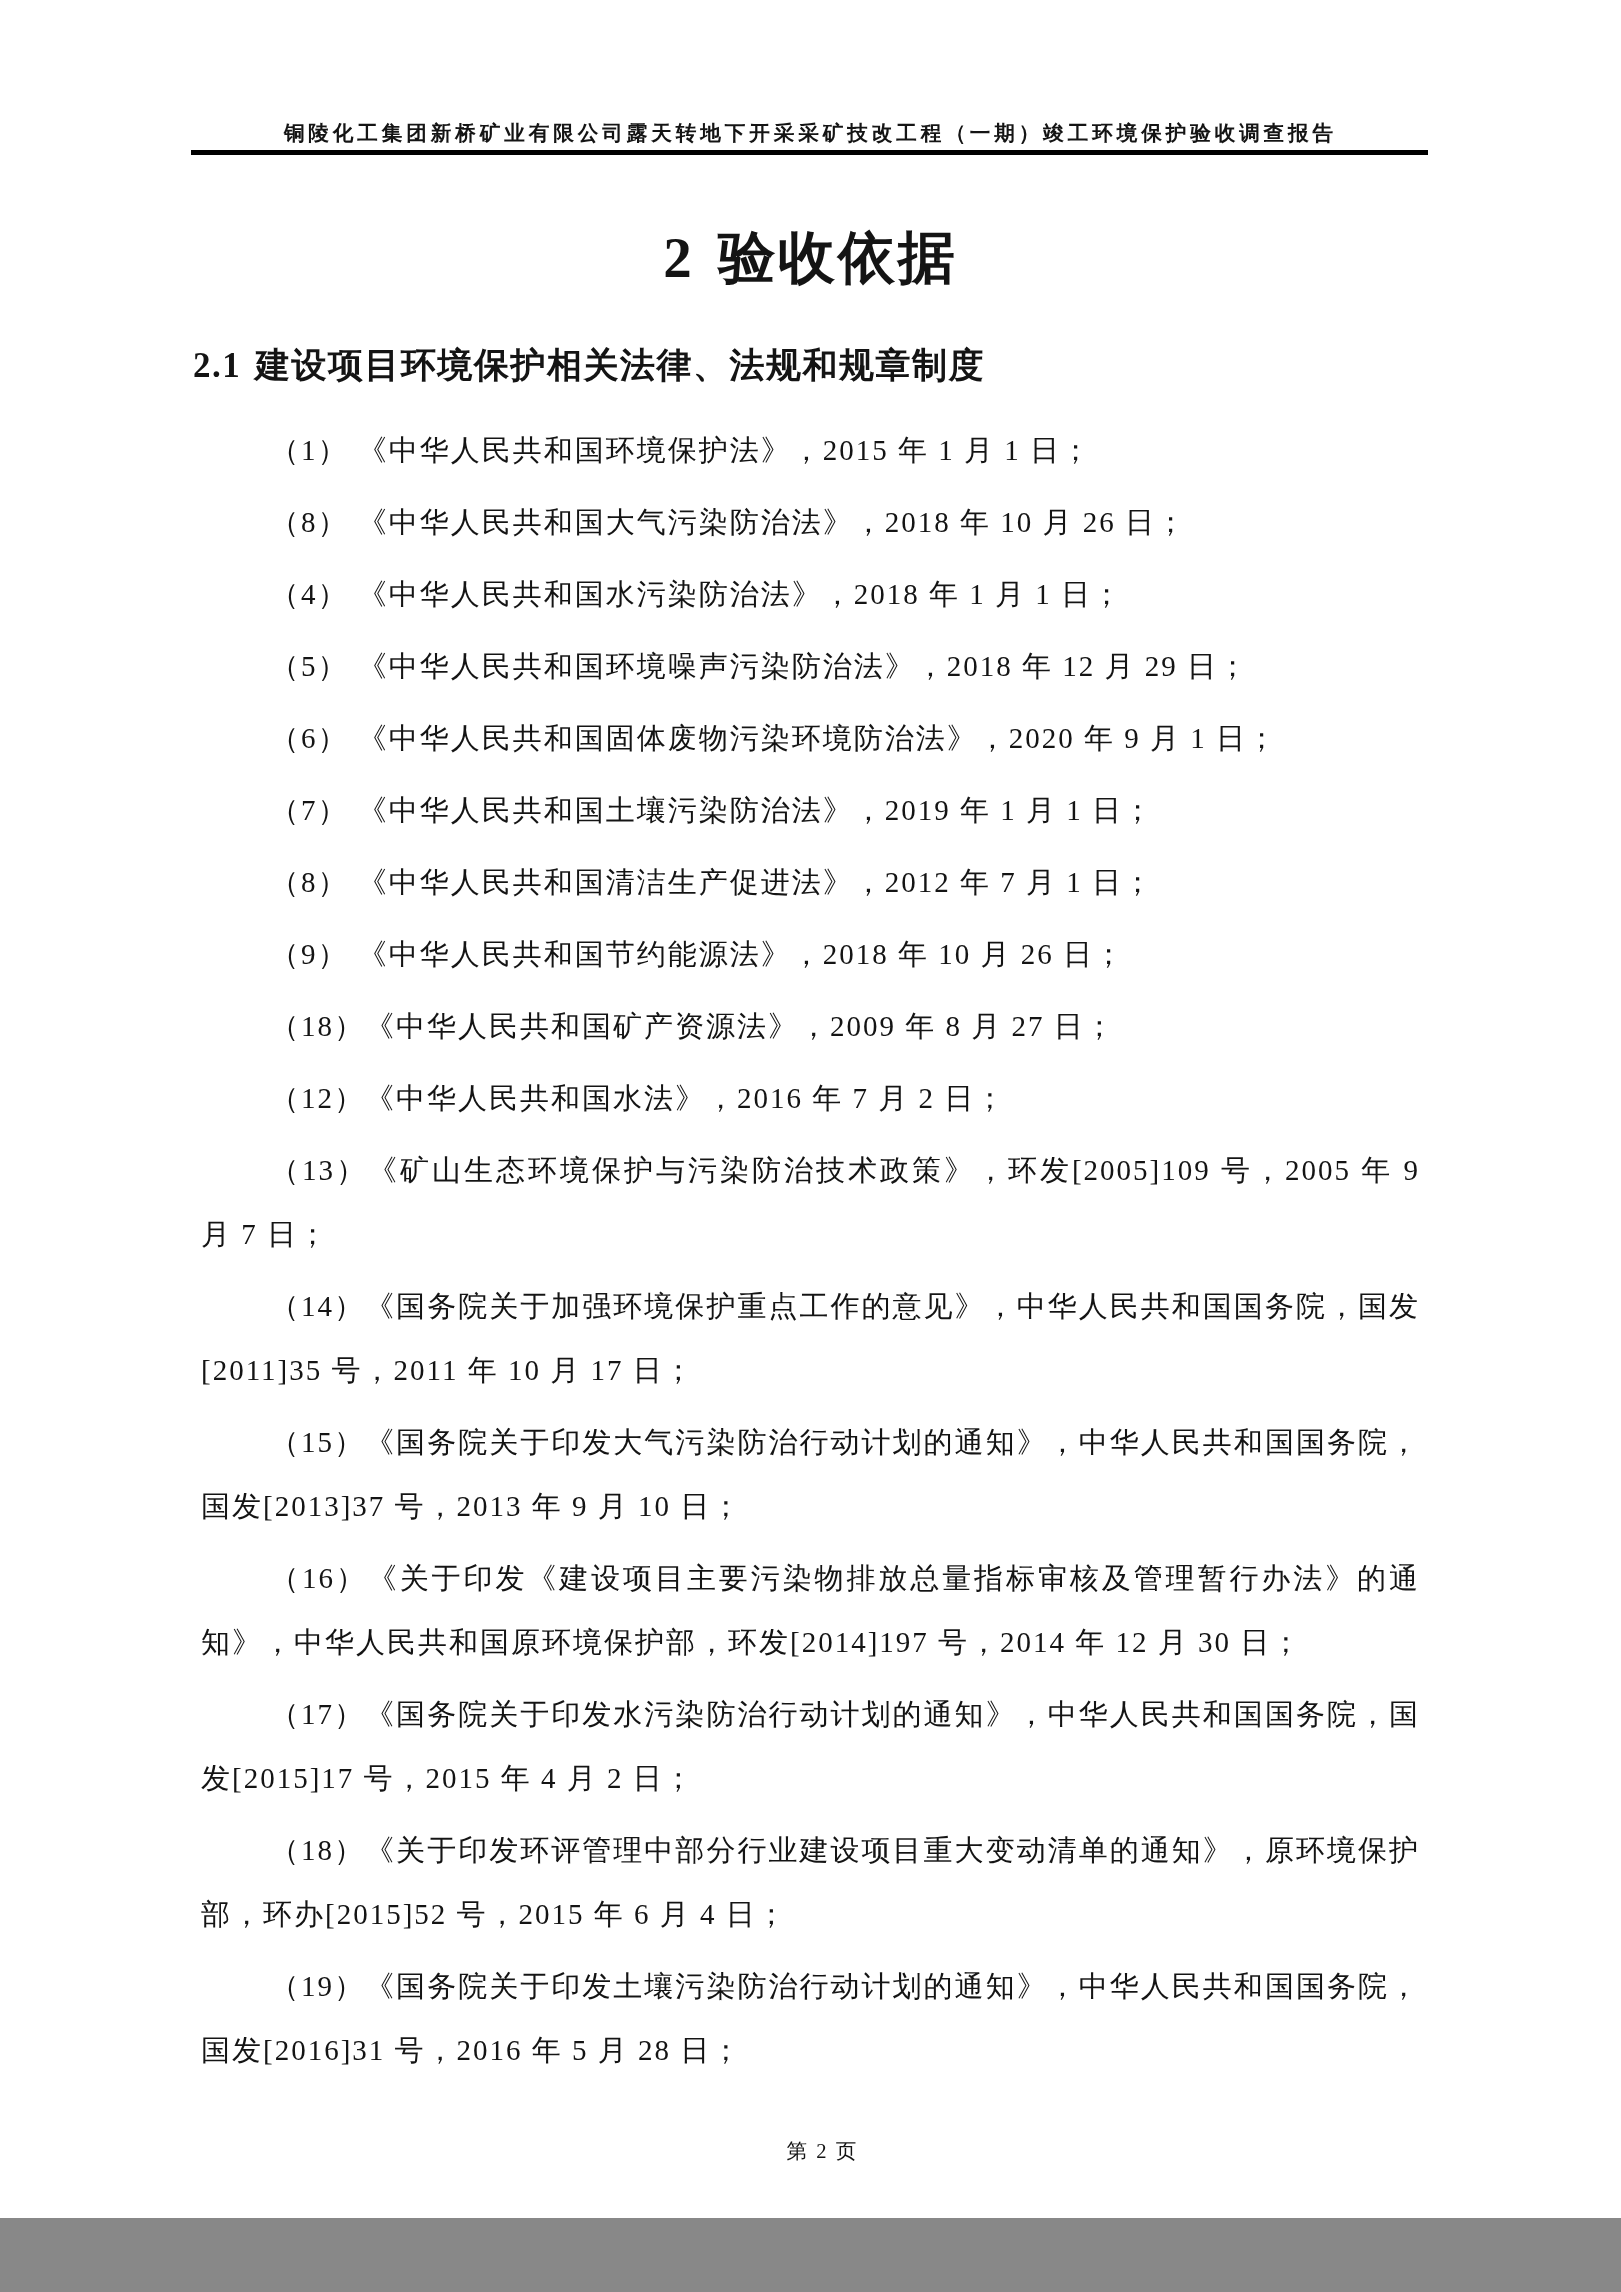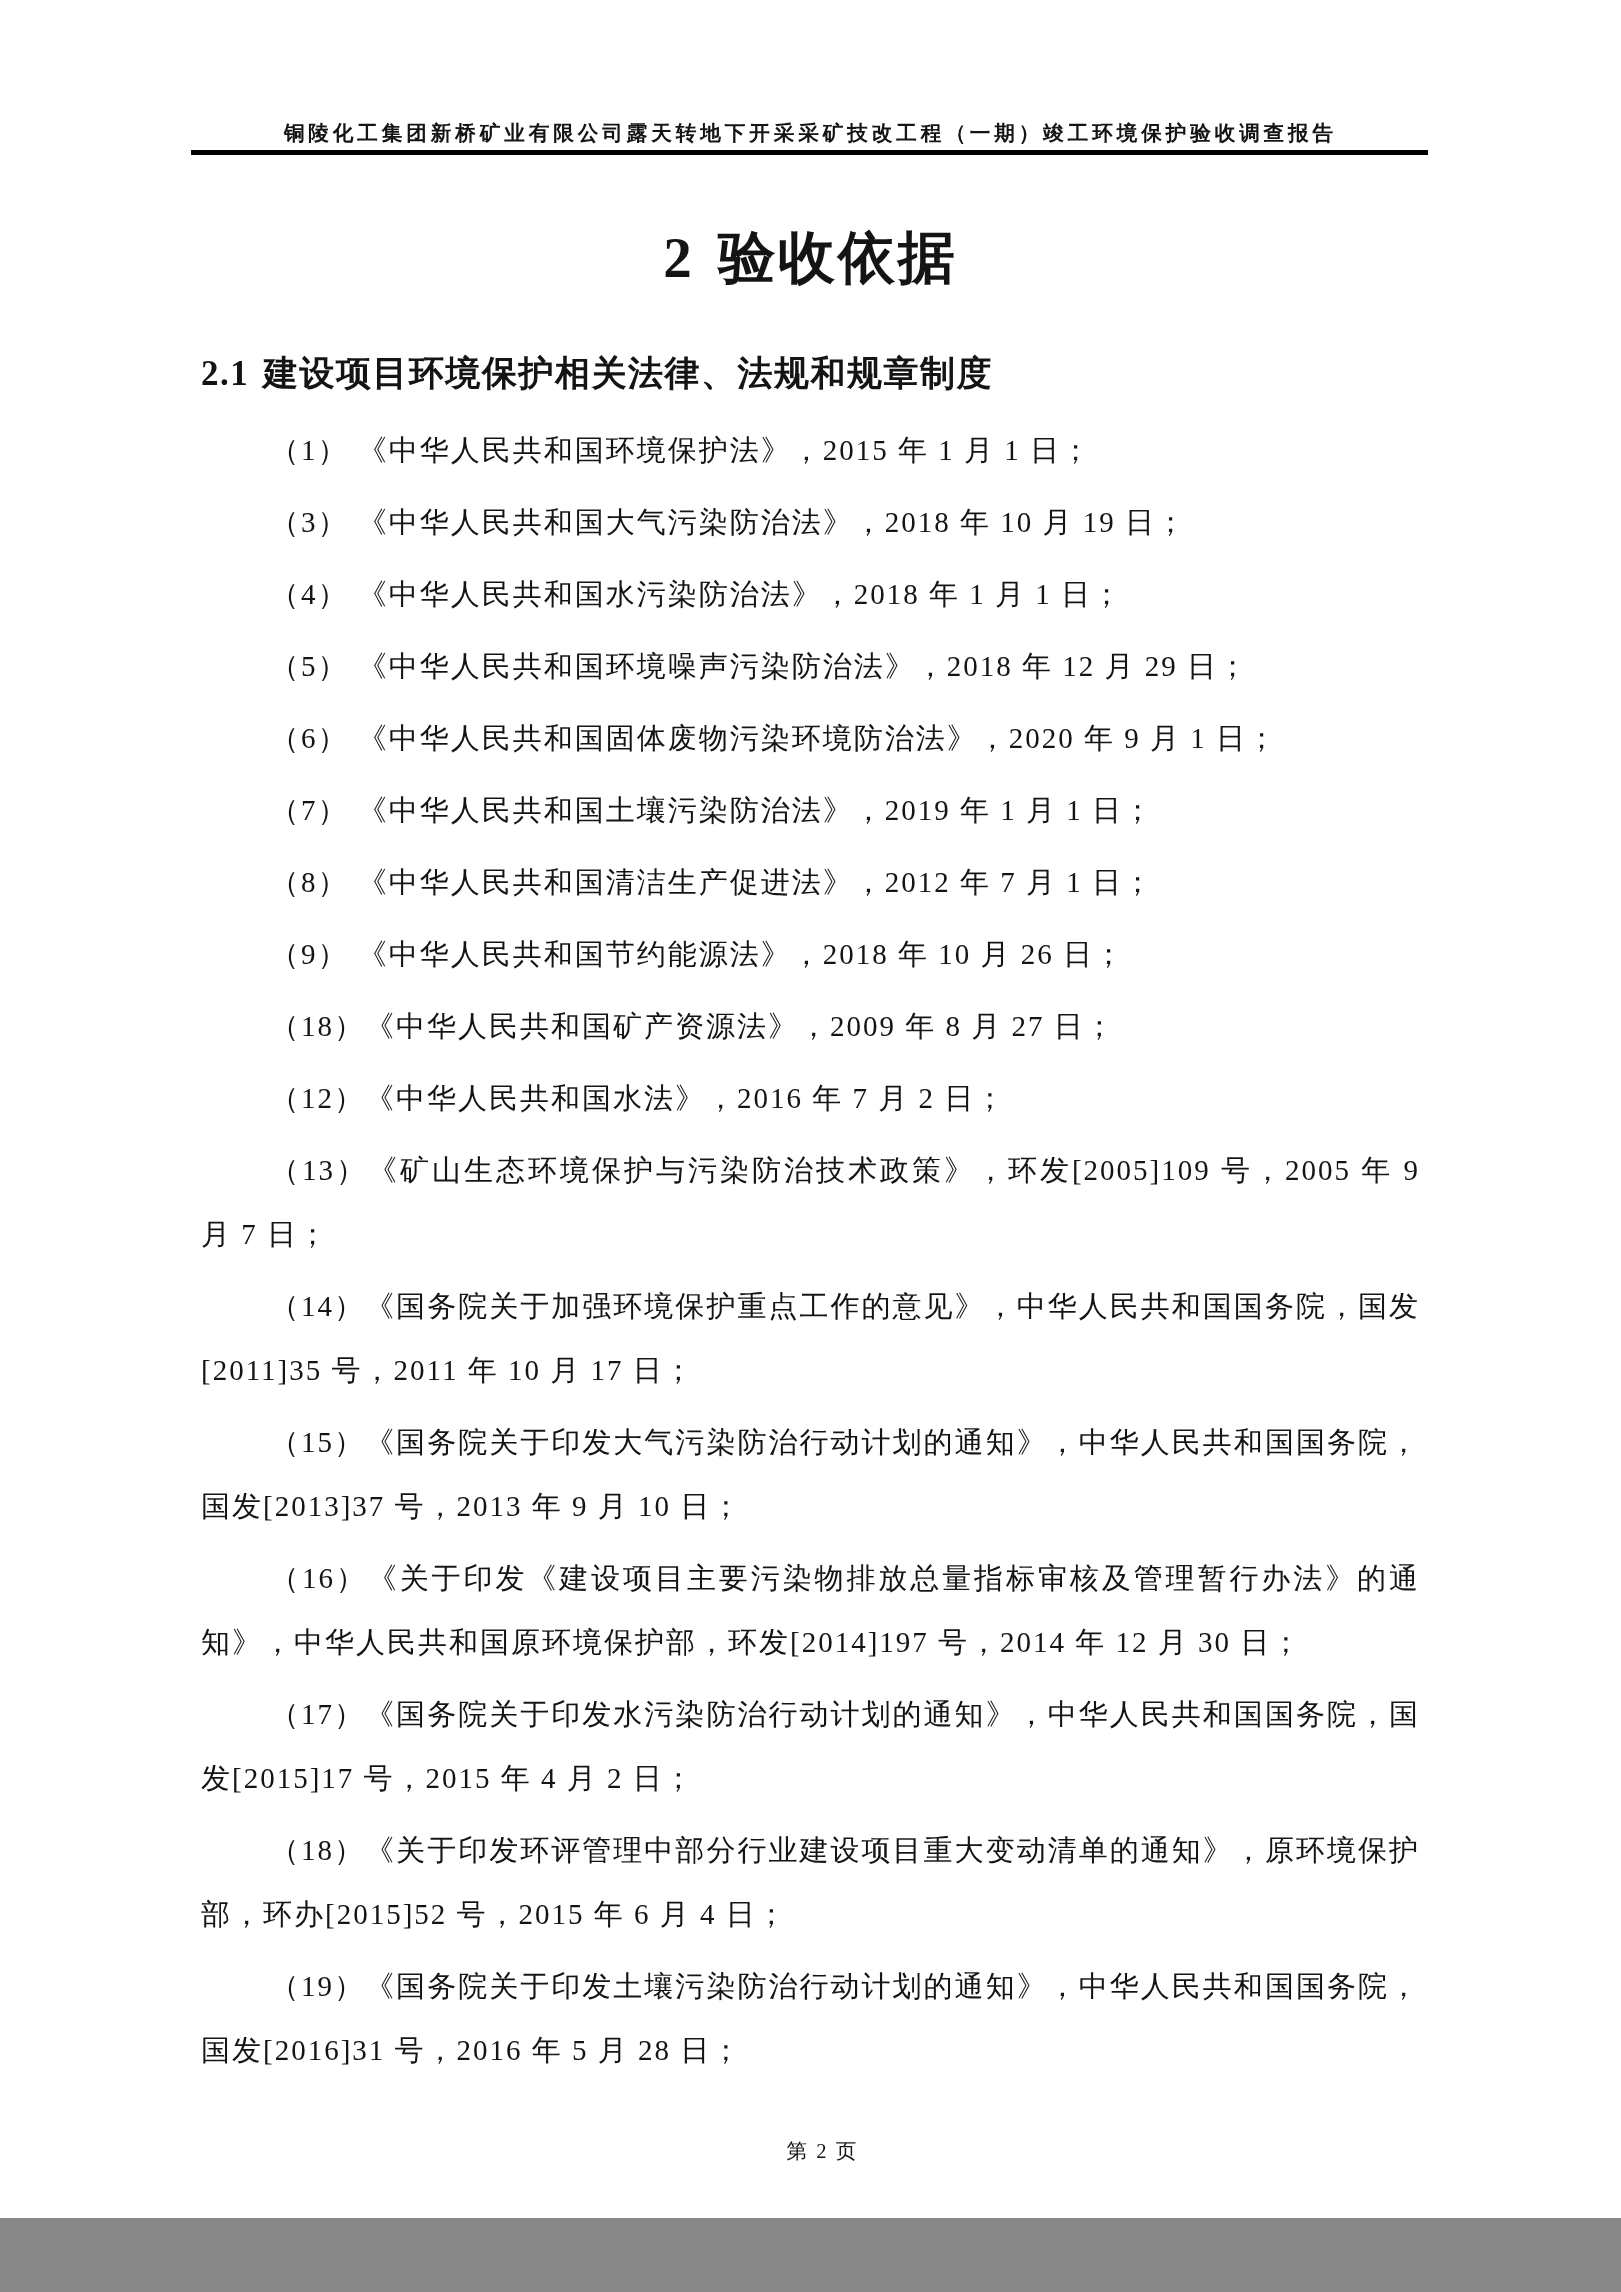--- a/index.html
+++ b/index.html
@@ -43,21 +43,21 @@
     font-weight: bold;
     letter-spacing: 2.9px;
     line-height: 71px;
   }
   .chapter-title .num-gap { display: inline-block; width: 23.5px; }
   .section-heading {
     position: absolute;
     top: 343px;
     left: 193px;
     width: 1235px;
-    margin: 8px;
+    margin: 0;
     font-size: 35px;
     font-weight: bold;
     letter-spacing: 1.5px;
     line-height: 45px;
     white-space: nowrap;
   }
   .section-heading .sec-gap { display: inline-block; width: 13.7px; }
   .ref-list {
     position: absolute;
     top: 410px;
@@ -90,21 +90,21 @@
   <div class="running-header">铜陵化工集团新桥矿业有限公司露天转地下开采采矿技改工程（一期）竣工环境保护验收调查报告</div>
 
   <div class="header-rule"></div>
 
   <h1 class="chapter-title"><span>2</span><span class="num-gap"></span><span>验收依据</span></h1>
 
   <h2 class="section-heading"><span>2.1</span><span class="sec-gap"></span><span>建设项目环境保护相关法律、法规和规章制度</span></h2>
 
   <div class="ref-list">
       <p class="item">（1） 《中华人民共和国环境保护法》，2015 年 1 月 1 日；</p>
-      <p class="item">（3） 《中华人民共和国大气污染防治法》，2018 年 10 月 19 日；</p>
+      <p class="item">（8） 《中华人民共和国大气污染防治法》，2018 年 10 月 26 日；</p>
       <p class="item">（4） 《中华人民共和国水污染防治法》，2018 年 1 月 1 日；</p>
       <p class="item">（5） 《中华人民共和国环境噪声污染防治法》，2018 年 12 月 29 日；</p>
       <p class="item">（6） 《中华人民共和国固体废物污染环境防治法》，2020 年 9 月 1 日；</p>
       <p class="item">（7） 《中华人民共和国土壤污染防治法》，2019 年 1 月 1 日；</p>
       <p class="item">（8） 《中华人民共和国清洁生产促进法》，2012 年 7 月 1 日；</p>
       <p class="item">（9） 《中华人民共和国节约能源法》，2018 年 10 月 26 日；</p>
       <p class="item">（18）《中华人民共和国矿产资源法》，2009 年 8 月 27 日；</p>
       <p class="item">（12）《中华人民共和国水法》，2016 年 7 月 2 日；</p>
       <p class="item">（13）《矿山生态环境保护与污染防治技术政策》，环发[2005]109 号，2005 年 9 月 7 日；</p>
       <p class="item">（14）《国务院关于加强环境保护重点工作的意见》，中华人民共和国国务院，国发[2011]35 号，2011 年 10 月 17 日；</p>

